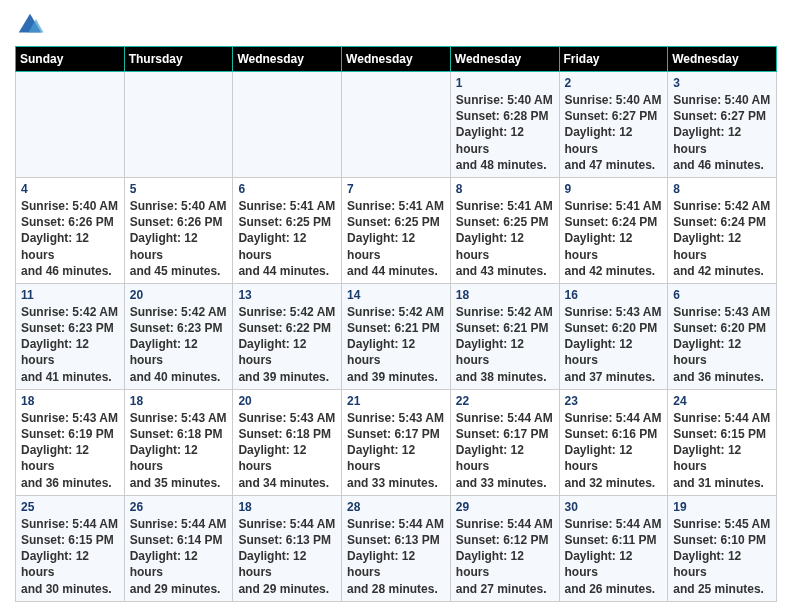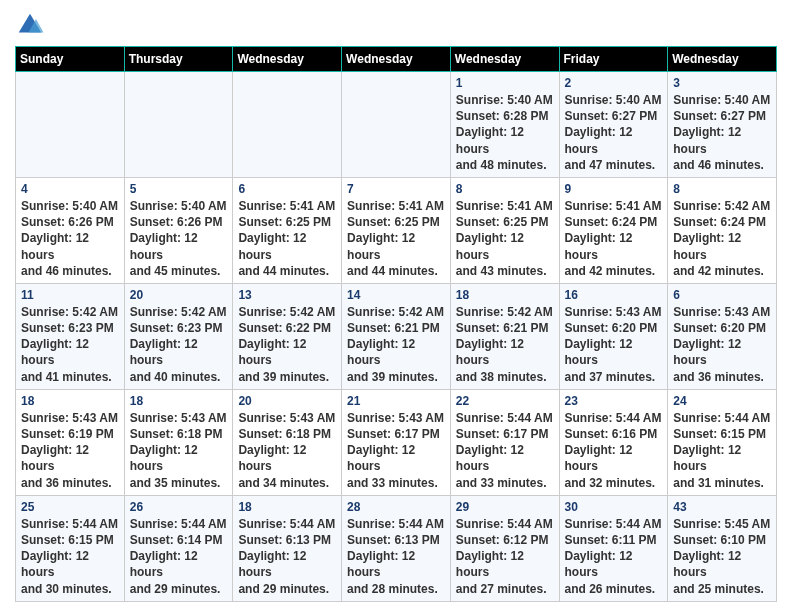--- a/index.html
+++ b/index.html
@@ -343,21 +343,21 @@
 and 27 minutes.</div>
           </td>
           <td>
             <span class="day-num">30</span>
             <div class="day-info" style="white-space: pre-line;">Sunrise: 5:44 AM
 Sunset: 6:11 PM
 Daylight: 12 hours
 and 26 minutes.</div>
           </td>
           <td>
-            <span class="day-num">43</span>
+            <span class="day-num">19</span>
             <div class="day-info" style="white-space: pre-line;">Sunrise: 5:45 AM
 Sunset: 6:10 PM
 Daylight: 12 hours
 and 25 minutes.</div>
           </td>
         </tr>
       </tbody>
   </table>
 </div>
 

